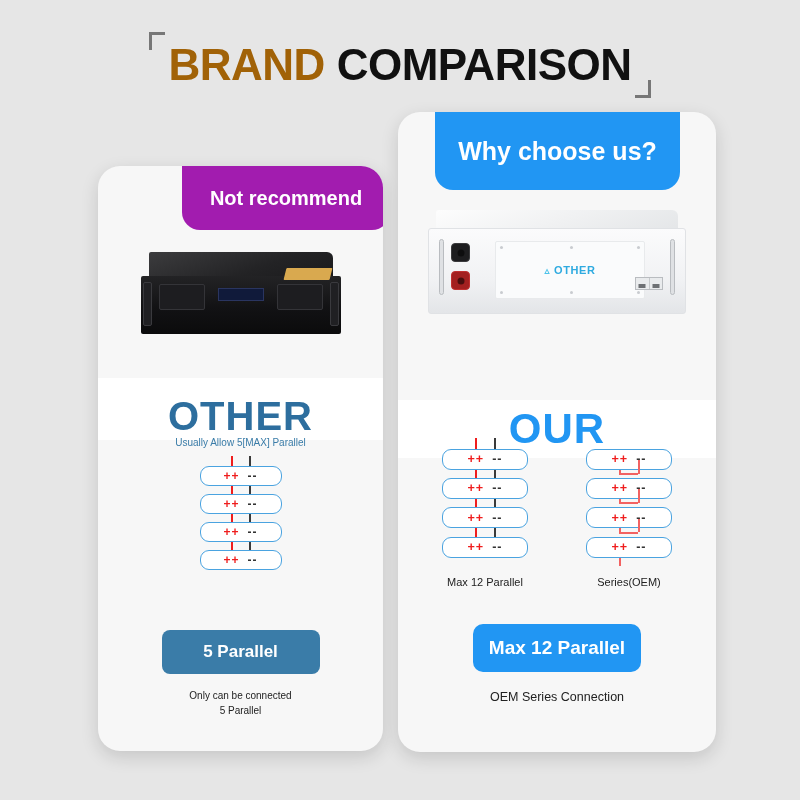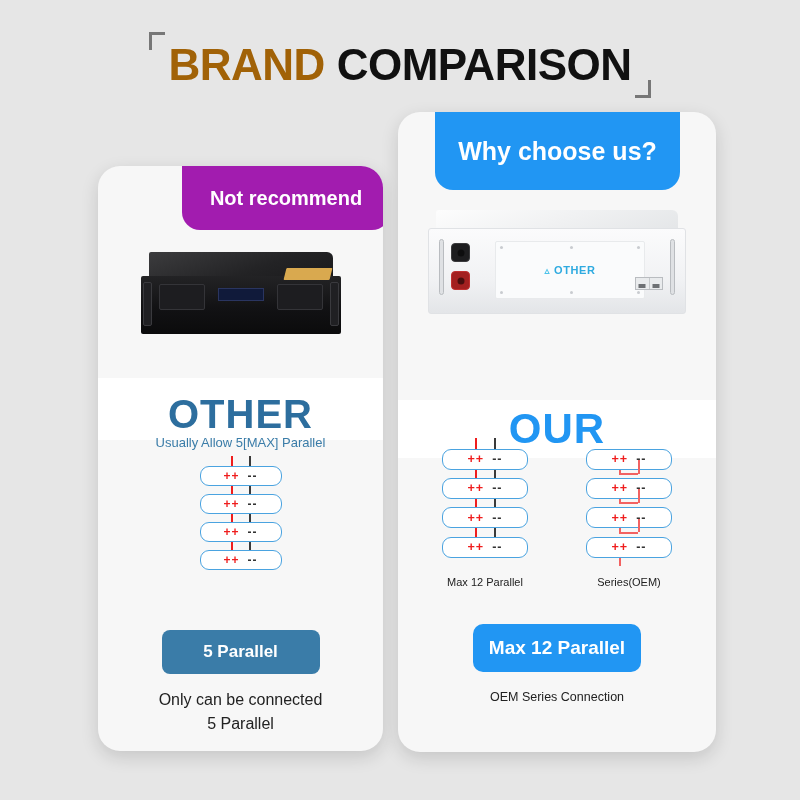--- a/index.html
+++ b/index.html
@@ -148,21 +148,21 @@
 
   
   .band{
     position:absolute; left:0; right:0; background:#fff;
     display:flex; flex-direction:column; align-items:center; justify-content:center;
   }
   .band-left{ top:212px; height:62px; }
   .band-right{ top:262px; height:58px;margin-top:26px; }
   .big-other{ font-size:40px; font-weight:bold; color:#2d6e9e; line-height:1; letter-spacing:1px;margin-top:26px; }
   .big-our{ font-size:42px; font-weight:bold; color:#2196f3; line-height:1; letter-spacing:1px; }
-  .band-sub{ font-size:13px; color:#3a7ca8; margin-top:1px; }
+  .band-sub{ font-size:10px; color:#3a7ca8; margin-top:1px; }
 
   
   .diagram{ position:absolute; }
   .diag-left{ left:0; right:0; top:290px; height:130px; }
   .stack{ position:relative; margin:0 auto; }
   .cell{
     position:absolute; border:1.6px solid #4aa3e0; border-radius:9px;
     background:#fff; display:flex; align-items:center; justify-content:center;
   }
   .cell .plus{ color:#ef1d1d; font-weight:bold; letter-spacing:1px; }
@@ -181,21 +181,21 @@
   .btn{
     position:absolute; left:50%; transform:translateX(-50%);
     display:flex; align-items:center; justify-content:center;
     color:#fff; font-weight:bold; border-radius:8px;
   }
   .btn-left{ top:464px; width:158px; height:44px; background:#3a7ca8; font-size:17px; }
   .btn-right{ top:512px; width:168px; height:48px; background:#2196f3; font-size:19px; border-radius:10px;}
 
   .foot{
     position:absolute; left:0; right:0; text-align:center;
-    font-size:16px; color:#222; line-height:1.5;
+    font-size:10px; color:#222; line-height:1.5;
   }
   .foot-left{ top:522px; }
   .foot-right{ top:576px; font-size:12.5px; }
 </style>
 </head>
 <body>
 
 <div class="title-wrap">
   <div class="title">
     <span class="bracket tl"></span>

